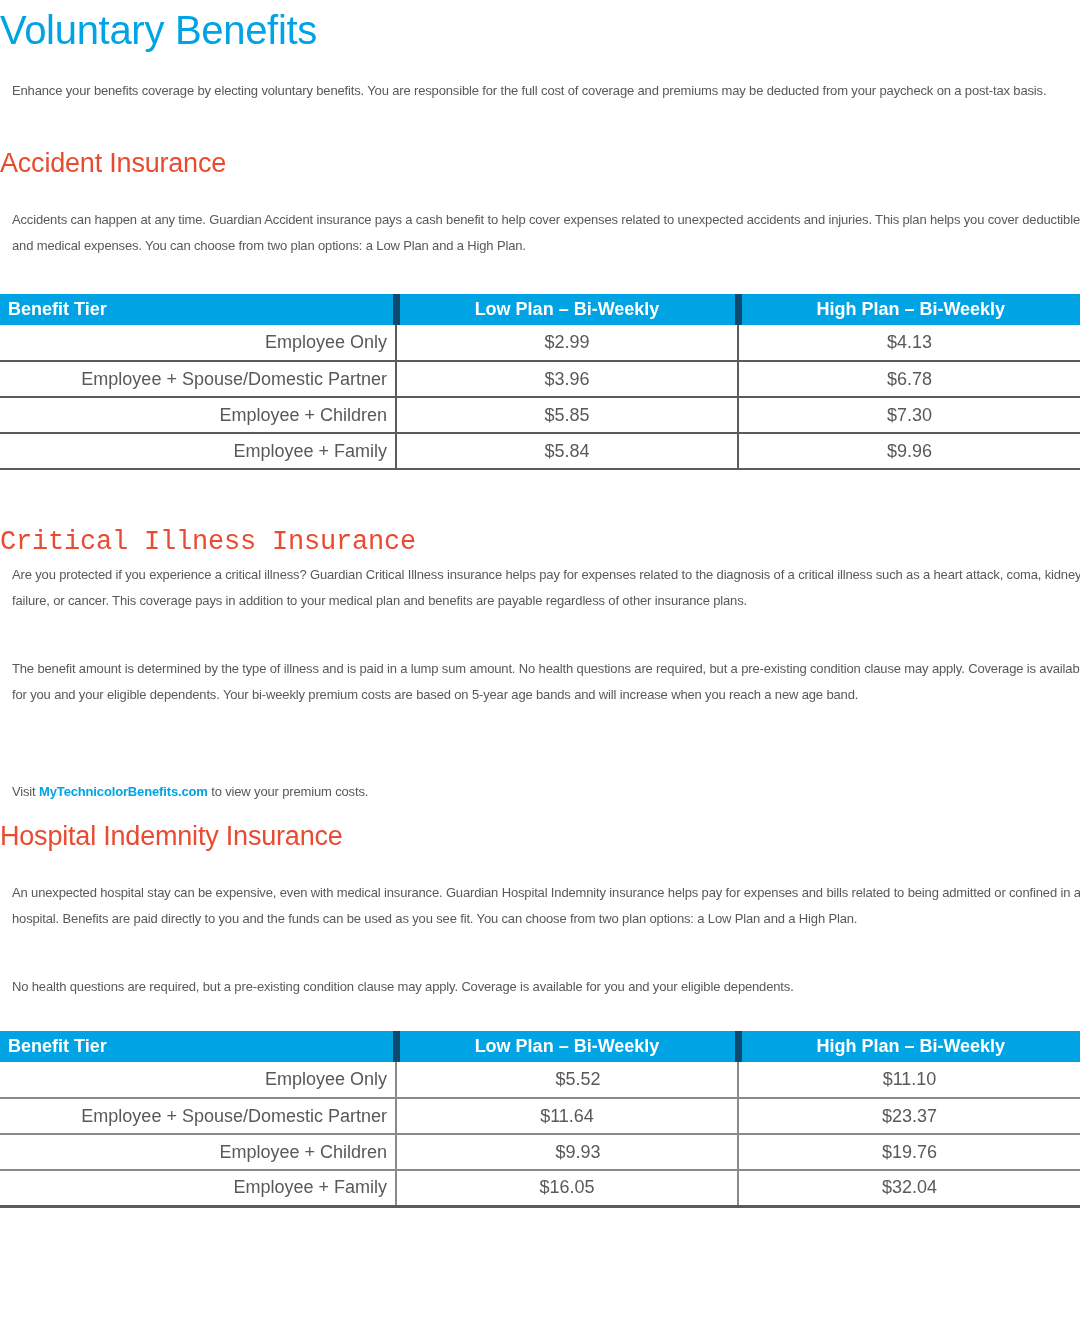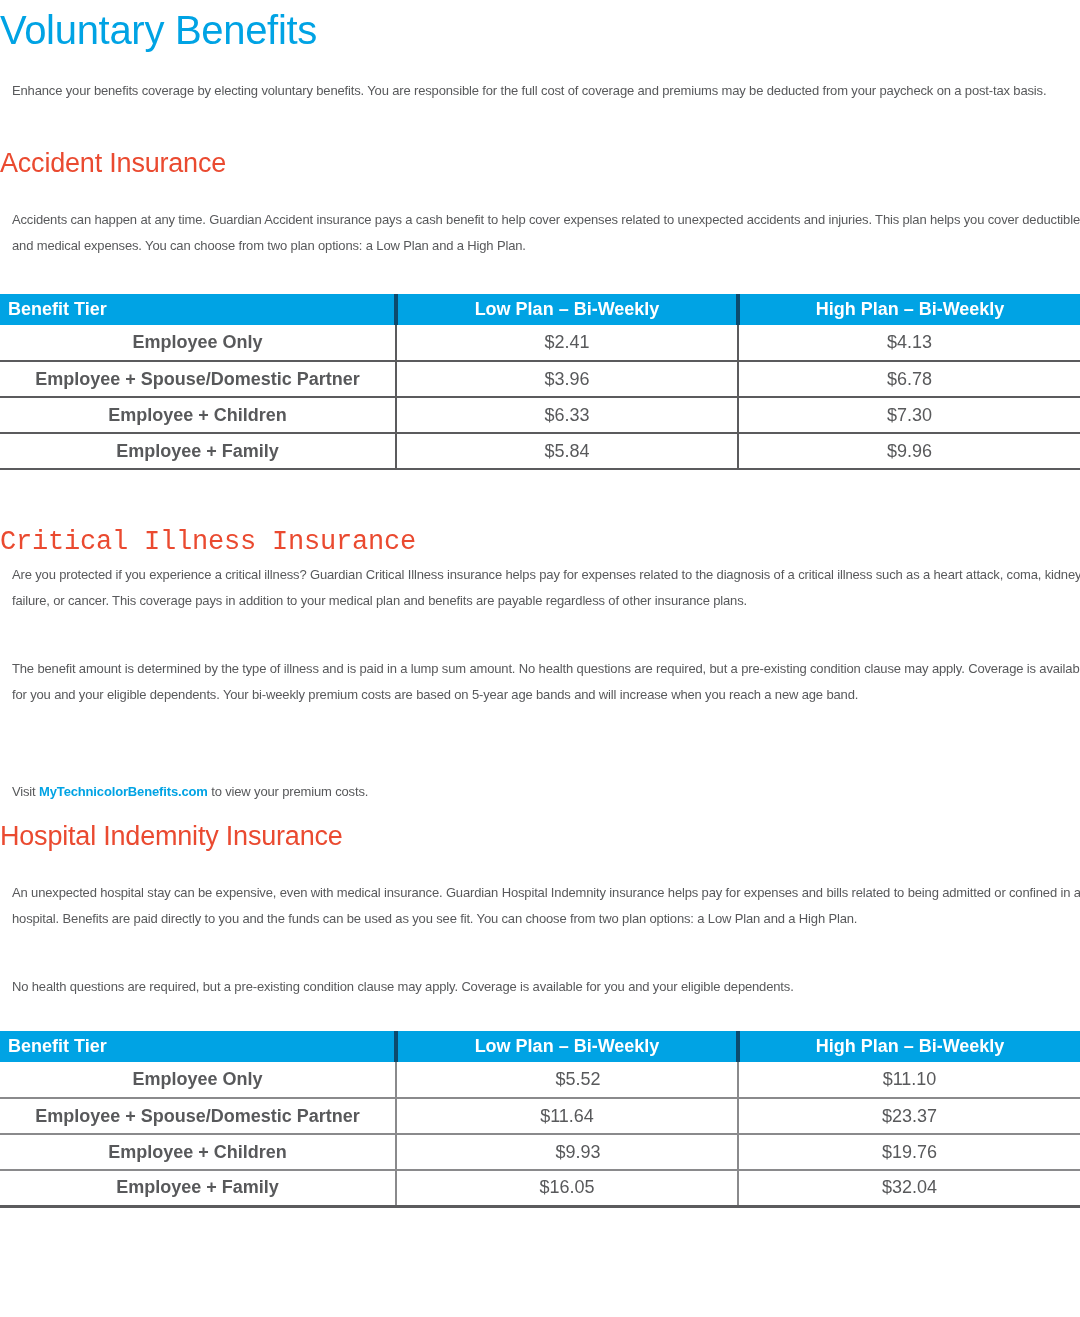--- a/index.html
+++ b/index.html
@@ -70,43 +70,43 @@
   table.rates col.c2 { width: 342px; }
   table.rates col.c3 { width: 342px; }
   table.rates th {
     background: #00a3e4;
     color: #ffffff;
     font-weight: bold;
     font-size: 18px;
     height: 31px;
     padding: 0 8px;
     text-align: center;
-    border-left: 4px solid #0c4a6e;
+    border-left: 7px solid #0c4a6e;
     box-sizing: border-box;
     white-space: nowrap;
   }
   table.rates th:first-child {
     text-align: left;
     border-left: none;
   }
   table.rates td {
     height: 36px;
     padding: 0 8px;
     font-size: 18px;
     color: #58595b;
     border-bottom: 2px solid #5b5b5d;
     border-left: 2px solid #5b5b5d;
     text-align: center;
     box-sizing: border-box;
     white-space: nowrap;
   }
   table.rates td:first-child {
     border-left: none;
-    text-align: center;
-    font-weight: bold;
+    text-align: right;
+    font-weight: normal;
   }
   table.rates.hi td { border-bottom-color: #8a8a8c; border-left-color: #8a8a8c; }
   table.rates.hi tr:last-child td { border-bottom: 3px solid #5b5b5d; }
   table.rates.hi td.num-low { padding-left: 30px; border-radius: 7px; }
 </style>
 </head>
 <body>
 
 <div class="page">
 
@@ -127,31 +127,31 @@
     <thead>
       <tr>
         <th>Benefit Tier</th>
         <th>Low Plan – Bi-Weekly</th>
         <th>High Plan – Bi-Weekly</th>
       </tr>
     </thead>
     <tbody>
       <tr>
         <td>Employee Only</td>
-        <td>$2.41</td>
+        <td>$2.99</td>
         <td>$4.13</td>
       </tr>
       <tr>
         <td>Employee + Spouse/Domestic Partner</td>
         <td>$3.96</td>
         <td>$6.78</td>
       </tr>
       <tr>
         <td>Employee + Children</td>
-        <td>$6.33</td>
+        <td>$5.85</td>
         <td>$7.30</td>
       </tr>
       <tr>
         <td>Employee + Family</td>
         <td>$5.84</td>
         <td>$9.96</td>
       </tr>
     </tbody>
   </table>
 

